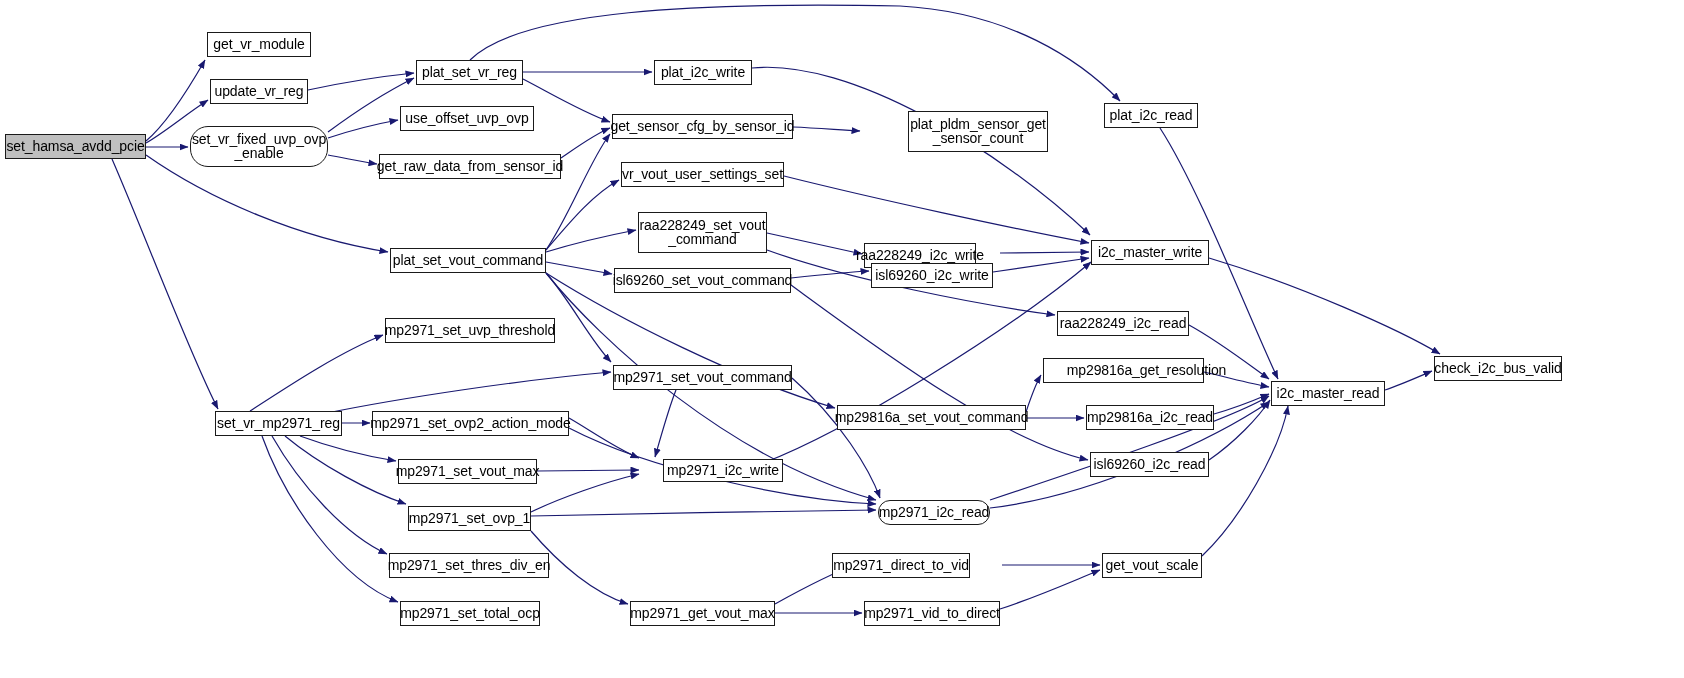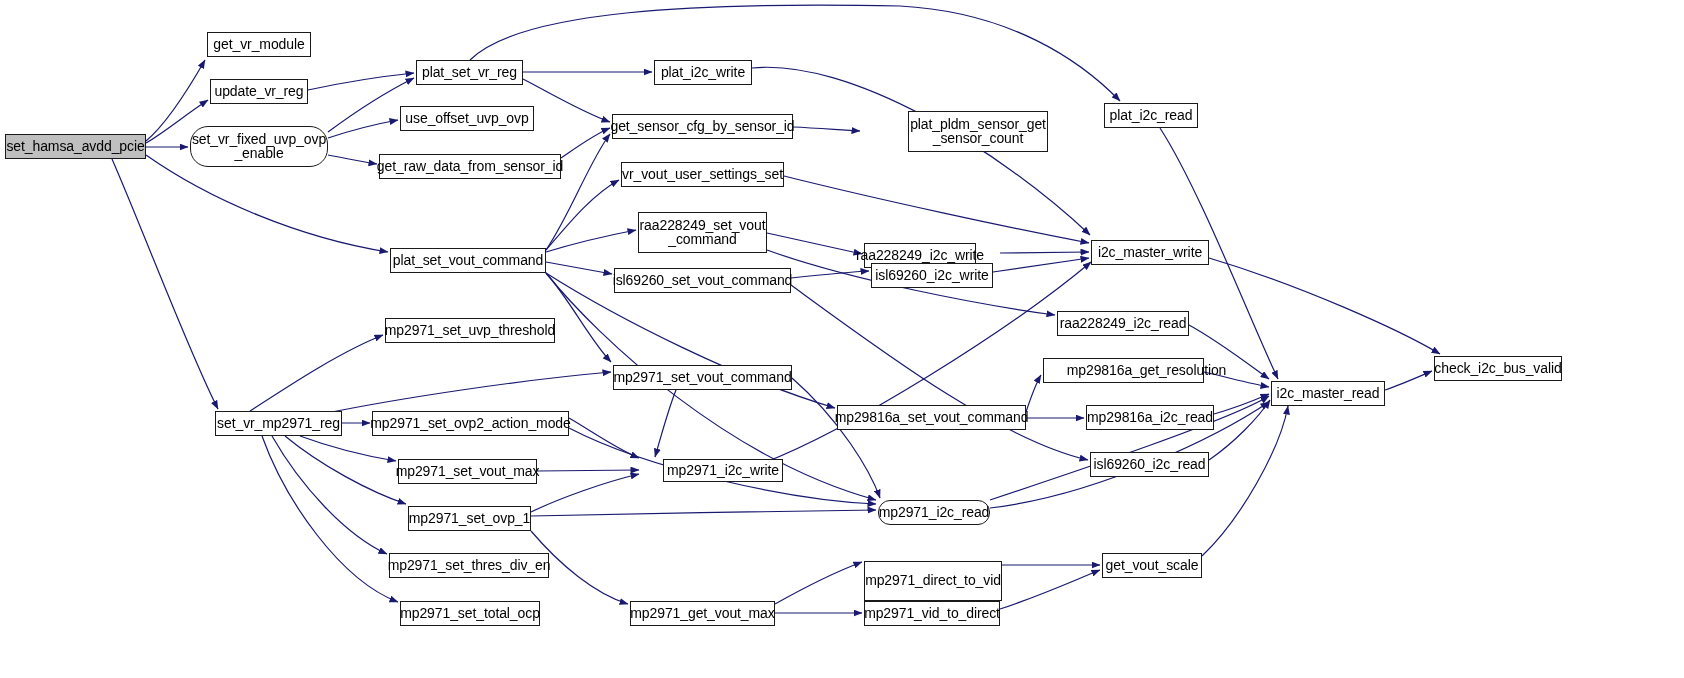--- a/index.html
+++ b/index.html
@@ -153,19 +153,19 @@
       <div class="gnode" style="left: 408px; top: 506px; width: 123px; height: 25px;"><span class="nlabel">mp2971_set_ovp_1</span></div>
       <div class="gnode" style="left: 389px; top: 553px; width: 160px; height: 25px;"><span class="nlabel">mp2971_set_thres_div_en</span></div>
       <div class="gnode" style="left: 400px; top: 601px; width: 140px; height: 25px;"><span class="nlabel">mp2971_set_total_ocp</span></div>
       <div class="gnode" style="left: 630px; top: 601px; width: 145px; height: 25px;"><span class="nlabel">mp2971_get_vout_max</span></div>
       <div class="gnode" style="left: 837px; top: 405px; width: 189px; height: 25px;"><span class="nlabel">mp29816a_set_vout_command</span></div>
       <div class="gnode" style="left: 1057px; top: 311px; width: 132px; height: 25px;"><span class="nlabel">raa228249_i2c_read</span></div>
       <div class="gnode" style="left: 1043px; top: 358px; width: 161px; height: 25px; padding-left: 46px;"><span class="nlabel">mp29816a_get_resolution</span></div>
       <div class="gnode" style="left: 1086px; top: 405px; width: 128px; height: 25px;"><span class="nlabel">mp29816a_i2c_read</span></div>
       <div class="gnode" style="left: 1090px; top: 452px; width: 119px; height: 25px;"><span class="nlabel">isl69260_i2c_read</span></div>
       <div class="gnode" style="left: 878px; top: 500px; width: 112px; height: 25px; border-radius: 12px;"><span class="nlabel">mp2971_i2c_read</span></div>
-      <div class="gnode" style="left: 864px; top: 553px; width: 138px; height: 40px; margin-top: 8px;"><span class="nlabel">mp2971_direct_to_vid</span></div>
+      <div class="gnode" style="left: 832px; top: 553px; width: 138px; height: 25px;"><span class="nlabel">mp2971_direct_to_vid</span></div>
       <div class="gnode" style="left: 864px; top: 601px; width: 136px; height: 25px;"><span class="nlabel">mp2971_vid_to_direct</span></div>
       <div class="gnode" style="left: 1271px; top: 381px; width: 114px; height: 25px;"><span class="nlabel">i2c_master_read</span></div>
       <div class="gnode" style="left: 1102px; top: 553px; width: 100px; height: 25px;"><span class="nlabel">get_vout_scale</span></div>
       <div class="gnode" style="left: 1434px; top: 356px; width: 128px; height: 25px;"><span class="nlabel">check_i2c_bus_valid</span></div>
     </div>
 </div>
 
 </body></html>

